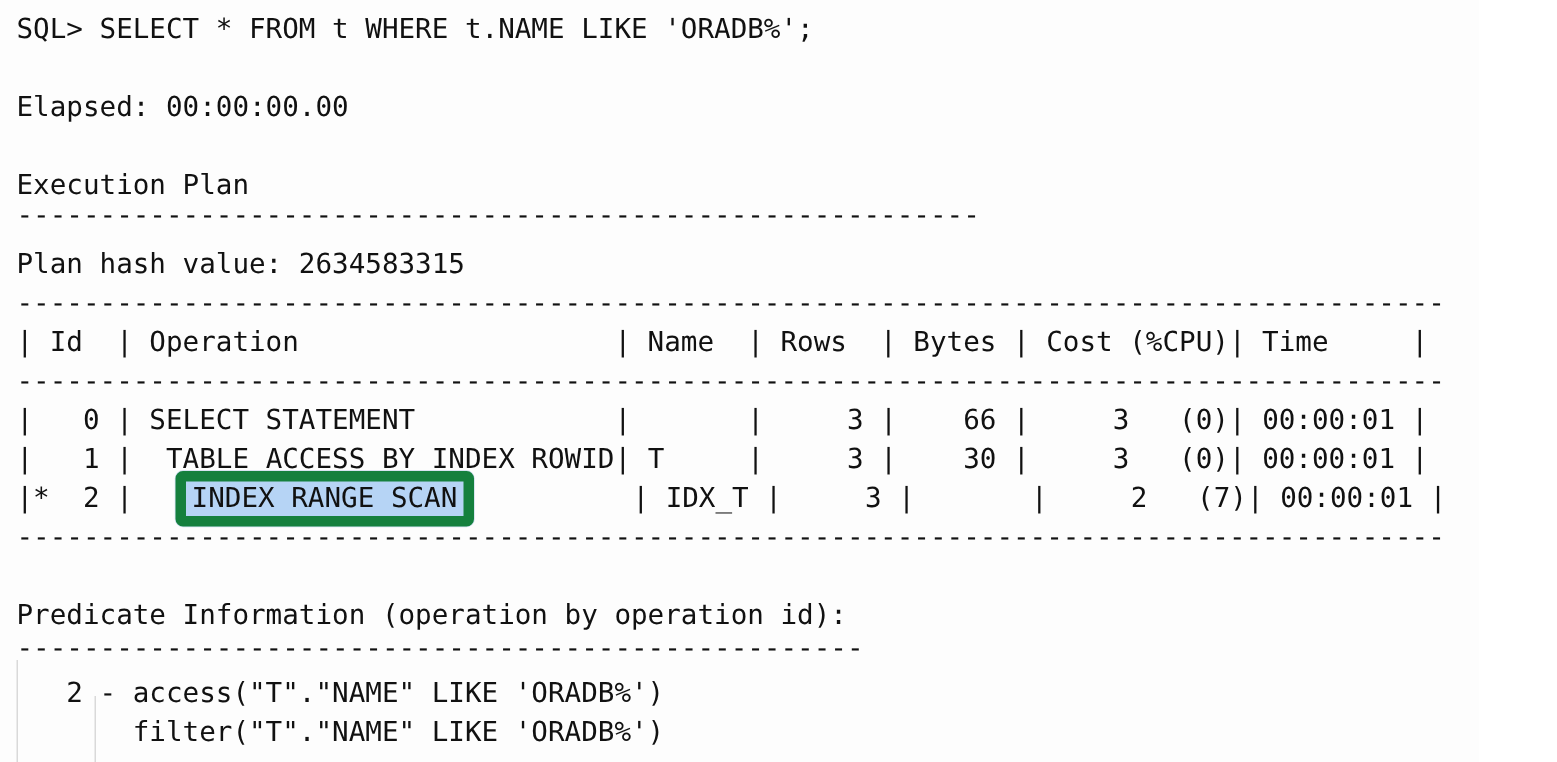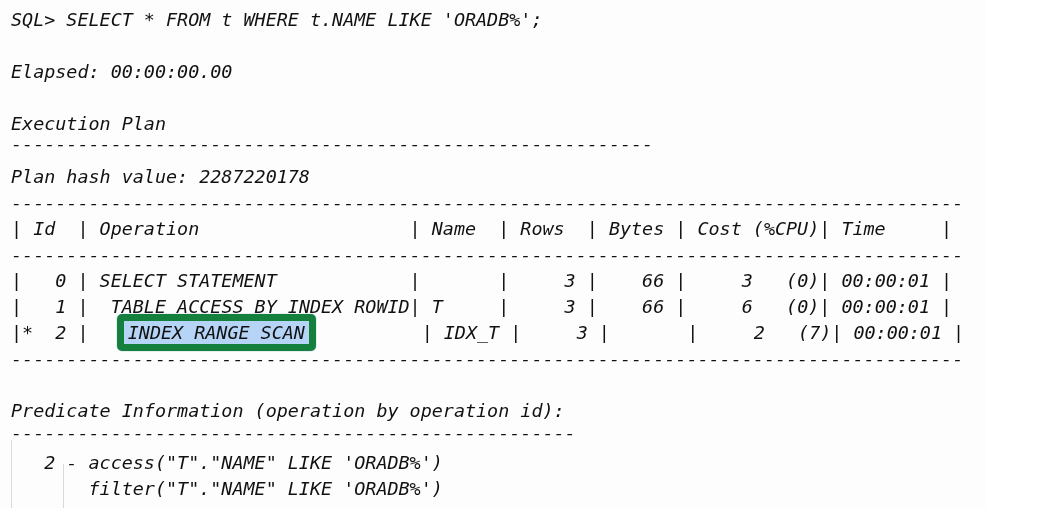--- a/index.html
+++ b/index.html
@@ -18,21 +18,20 @@
 
   #terminal {
     position: absolute;
     left: 0;
     top: 0;
     width: 986px;
     height: 508px;
     background: #fdfdfd;
     padding: 0;
     box-sizing: border-box;
-    font-style: italic;
   }
 
   
   .guide {
     position: absolute;
     width: 1px;
     background: #d9d9d9;
   }
   .guide-1 { left: 11px;  top: 440px; height: 68px; }
   .guide-2 { left: 63px;  top: 464px; height: 44px; }
@@ -79,31 +78,31 @@
   <div class="guide guide-2"></div>
 
   <div class="line" style="top:9px;">SQL&gt; SELECT * FROM t WHERE t.NAME LIKE 'ORADB%';</div>
 
   <div class="line" style="top:61px;text-align:center;">Elapsed: 00:00:00.00</div>
 
   <div class="line" style="top:113px;">Execution Plan</div>
 
   <div class="rule" style="top:133px; width:702px;">----------------------------------------------------------</div>
 
-  <div class="line" style="top:166px;">Plan hash value: 2287220178</div>
+  <div class="line" style="top:166px;">Plan hash value: 2634583315</div>
 
   <div class="rule" style="top:192px; width:1030px;">--------------------------------------------------------------------------------------</div>
 
   <div class="line" style="top:218px;">| Id  | Operation                   | Name  | Rows  | Bytes | Cost (%CPU)| Time     |</div>
 
   <div class="rule" style="top:244px; width:1030px;">--------------------------------------------------------------------------------------</div>
 
   <div class="line" style="top:270px;"><span>|   0 | </span><span>SELECT STATEMENT</span><span>            </span><span>|       |     3 |    66 |     3   (0)| 00:00:01 |</span></div>
 
-  <div class="line" style="top:296px;"><span>|   1 |  </span><span>TABLE ACCESS BY INDEX ROWID</span><span></span><span>| T     |     3 |    66 |     6   (0)| 00:00:01 |</span></div>
+  <div class="line" style="top:296px;"><span>|   1 |  </span><span>TABLE ACCESS BY INDEX ROWID</span><span></span><span>| T     |     3 |    30 |     3   (0)| 00:00:01 |</span></div>
 
   <div class="line" style="top:322px;"><span>|*  2 |   </span><span class="hl">INDEX RANGE SCAN</span><span>          </span><span>| IDX_T |     3 |       |     2   (7)| 00:00:01 |</span></div>
 
   <div class="rule" style="top:348px; width:1030px;">--------------------------------------------------------------------------------------</div>
 
   <div class="line" style="top:400px;">Predicate Information (operation by operation id):</div>
 
   <div class="rule" style="top:422px; width:604px;">---------------------------------------------------</div>
 
   <div class="line" style="top:452px;">   2 - access("T"."NAME" LIKE 'ORADB%')</div>

